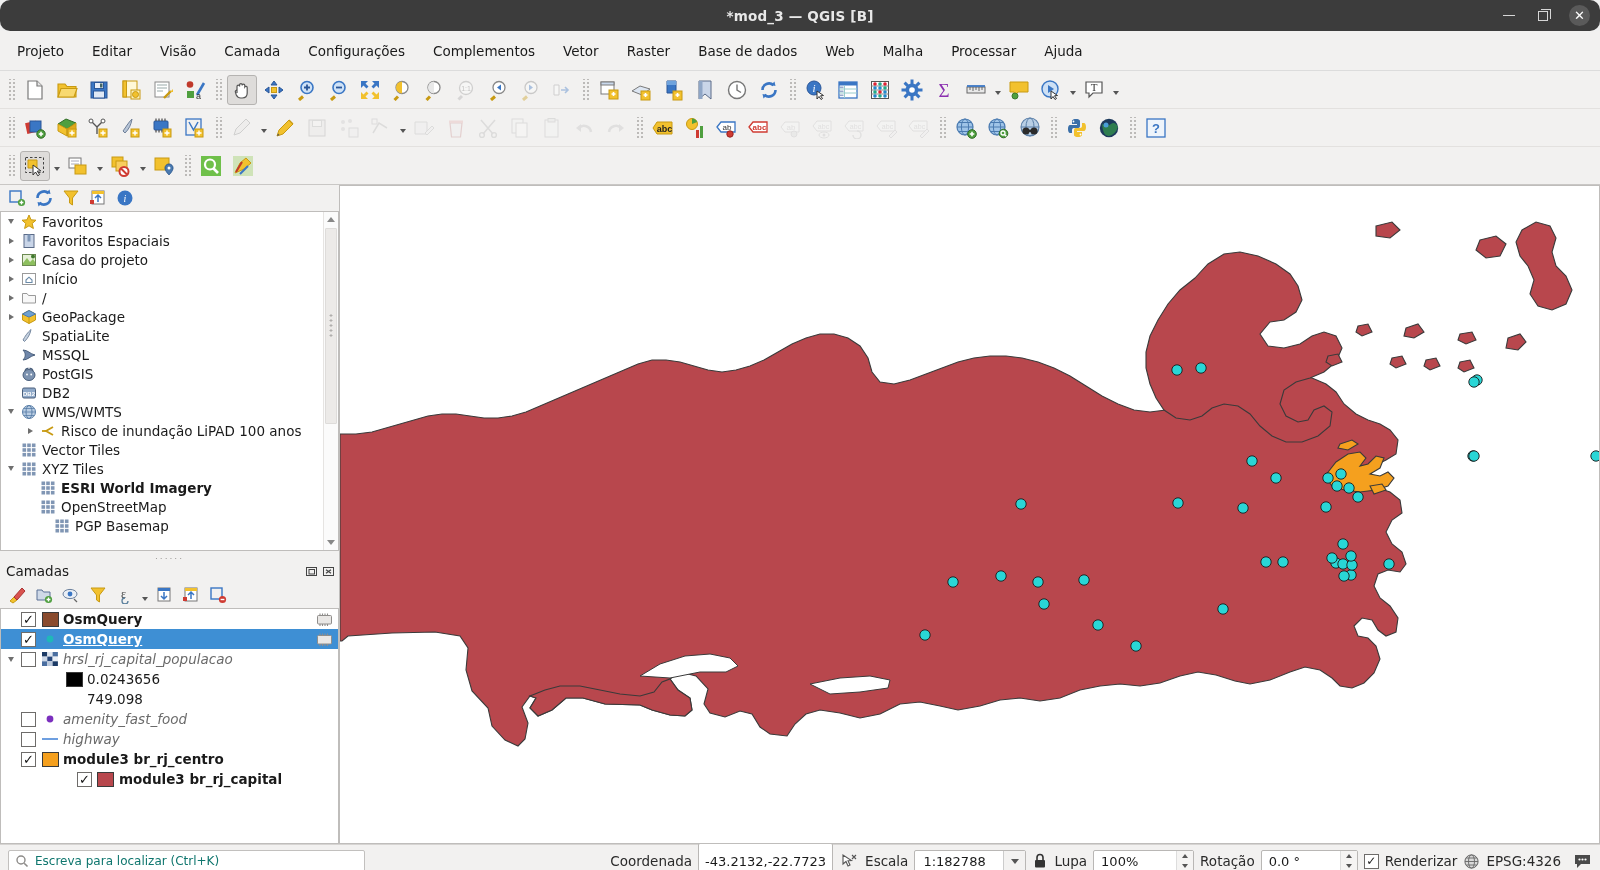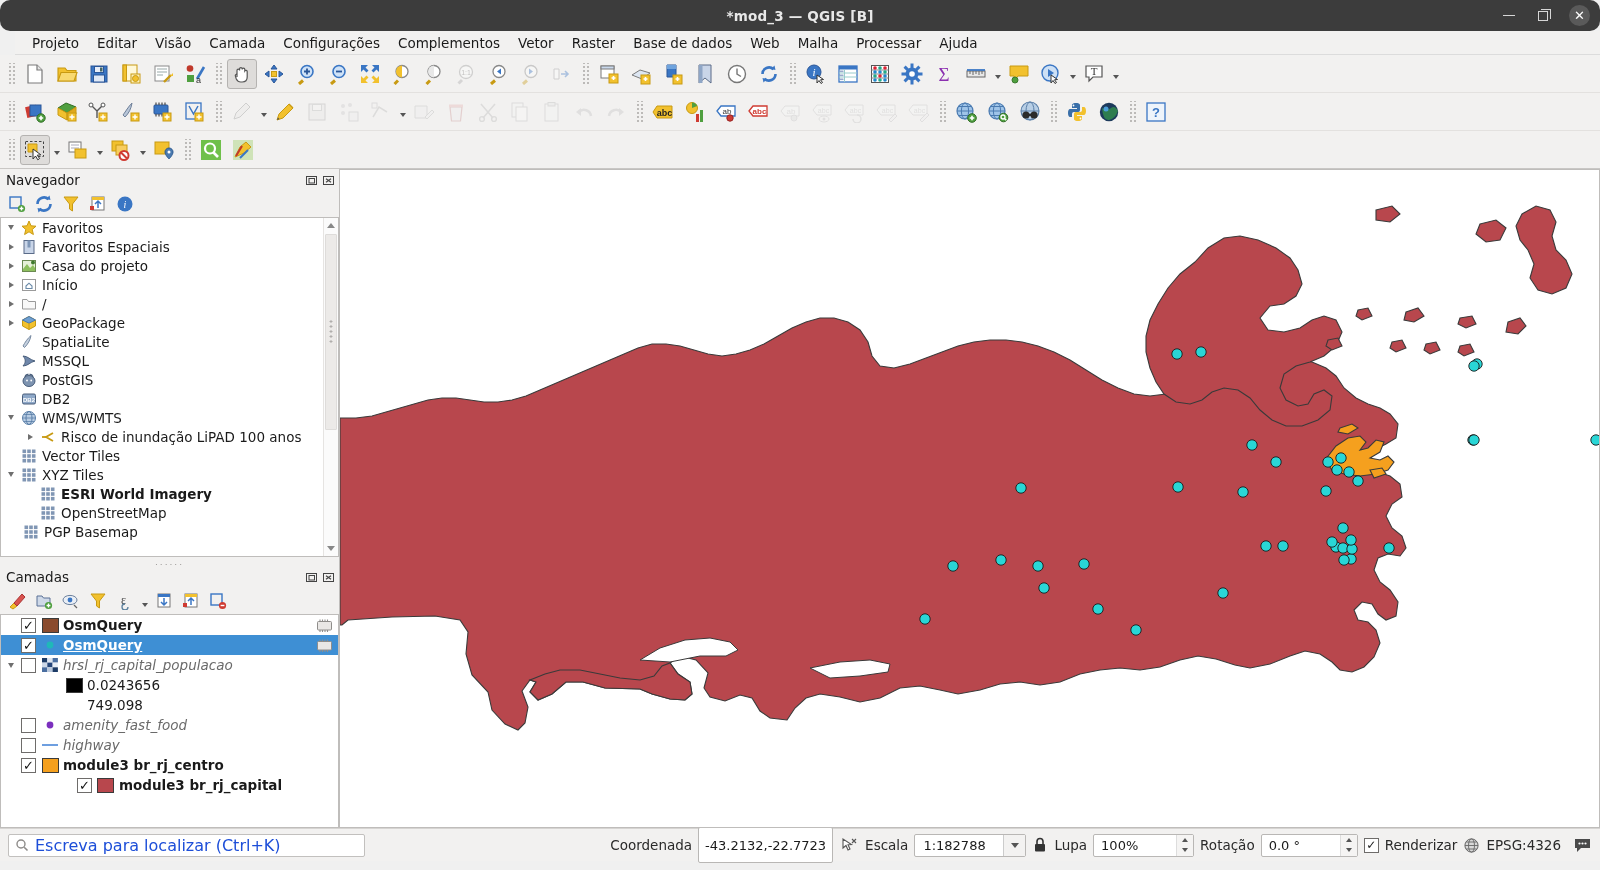--- a/index.html
+++ b/index.html
@@ -27,22 +27,22 @@
   .win-btn { width: 16px; height: 16px; display: flex; align-items: center;
     justify-content: center; color: #d6d6d6; font-size: 13px; cursor: pointer; }
   .win-close { background: #5a5a5a; border-radius: 50%; width: 21px; height: 21px; color:#fff; }
   .min-glyph { display:block; width: 12px; height: 1.5px; background:#d6d6d6; }
   .max-glyph { display:block; width: 10px; height: 10px; border: 1.5px solid #d6d6d6; position: relative; }
   .max-glyph:after { content:""; position:absolute; left:2px; top:-3px; width:9px; height:9px;
      border:1.5px solid #d6d6d6; border-bottom:none; border-left:none; }
 
   
   #menubar {
-    height: 24px; background: #f2f1f0; border-bottom: 1px solid #dcdcdc;
-    display: flex; align-items: center; padding-left: 8px; gap: 0px; margin-left: 15px;
+    height: 40px; background: #f2f1f0; border-bottom: 1px solid #dcdcdc;
+    display: flex; align-items: center; padding-left: 8px; gap: 10px;
   }
   .menu-item { padding: 3px 9px; font-size: 13.5px; cursor: default; white-space: nowrap; }
 
   
   .toolbar {
     height: 38px; background: #f2f1f0; display: flex; align-items: center;
     border-bottom: 1px solid #e3e1df; padding-left: 4px;
   }
   #toolbar3 { border-bottom: 1px solid #c9c7c5; }
   .tb-grip { width: 9px; height: 22px; margin: 0 3px; flex: 0 0 auto;
@@ -134,21 +134,21 @@
 
   
   #statusbar { height: 33px; background: #f2f1f0; border-top:1px solid #d6d4d2;
      display:flex; align-items:center; padding: 0 8px; gap: 6px; }
   .sb-label { font-size: 13.5px; color: #2a2a2a; white-space: nowrap; }
   .sb-field { height: 36px; border:1px solid #b9b7b5; background:#fff;
      display:flex; align-items:center; padding: 0 6px; font-size:13px;
      border-radius: 2px; }
   .locator { width: 357px; height: 23px; border:1px solid #c2c0be; background:#fff;
      display:flex; align-items:center; padding: 0 6px; gap:6px; border-radius:2px; }
-  .locator .ph { color:#1d4ed8; font-size: 16px; }
+  .locator .ph { color:#0f766e; font-size: 12px; }
   .sb-combo { display:flex; align-items:stretch; border:1px solid #b9b7b5;
      background:#fff; height:23px; border-radius:2px; }
   .sb-combo .val { display:flex; align-items:center; padding: 0 8px; font-size:13px; min-width: 88px;}
   .sb-combo .drop { width: 22px; border-left:1px solid #ccc; background:#f3f2f1;
      display:flex; align-items:center; justify-content:center; }
   .sb-combo .drop:after { content:""; border-left:4px solid transparent;
      border-right:4px solid transparent; border-top:5px solid #555; }
   .spin { display:flex; align-items:stretch; border:1px solid #b9b7b5; background:#fff;
      height:23px; border-radius:2px; }
   .spin .val { display:flex; align-items:center; padding:0 7px; font-size:13px; }
@@ -741,35 +741,20 @@
         <path d="M4 17 L10 7" stroke="#c0392b" stroke-width="2"></path>
         <path d="M8 19 L16 11" stroke="#3a76c4" stroke-width="2"></path>
       </svg>
     </div>
   </div>
 
 <div id="main">
 
   <div id="leftdock">
 
-    <div class="panel-title">
-      <span class="ptxt">Navegador</span>
-      <span class="pt-btn">
-        <svg width="13" height="13" viewBox="0 0 13 13">
-            <rect x="1.5" y="2.5" width="10" height="8" fill="none" stroke="#444"></rect>
-            <rect x="4" y="4.5" width="5.5" height="4.5" fill="none" stroke="#444"></rect>
-          </svg>
-      </span>
-      <span class="pt-btn">
-        <svg width="13" height="13" viewBox="0 0 13 13">
-            <rect x="1.5" y="2.5" width="10" height="8" fill="none" stroke="#444"></rect>
-            <path d="M4 4.8 L9 8.2 M9 4.8 L4 8.2" stroke="#444" stroke-width="1.2"></path>
-          </svg>
-      </span>
-    </div>
     <div class="panel-toolbar" id="nav-toolbar">
         <div class="pbtn">
           <svg width="18" height="18" viewBox="0 0 18 18">
             <rect x="2" y="2" width="11" height="11" fill="none" stroke="#3a76c4" stroke-width="1.4"></rect>
             <circle cx="13.5" cy="13.5" r="3.6" fill="#4f9f3f"></circle>
             <path d="M13.5 11.6 v3.8 M11.6 13.5 h3.8" stroke="#fff" stroke-width="1.3"></path>
           </svg>
         </div>
         <div class="pbtn">
           <svg width="22" height="22" viewBox="0 0 22 22">
@@ -990,21 +975,21 @@
                   <rect x="6.2" y="6.2" width="3.6" height="3.6"></rect>
                   <rect x="10.9" y="6.2" width="3.6" height="3.6"></rect>
                   <rect x="1.5" y="10.9" width="3.6" height="3.6"></rect>
                   <rect x="6.2" y="10.9" width="3.6" height="3.6"></rect>
                   <rect x="10.9" y="10.9" width="3.6" height="3.6"></rect>
                 </g>
               </svg>
             </span>
             <span class="tlabel">OpenStreetMap</span>
           </div>
-          <div class="row" style="padding-left: 4px;">
+          <div class="row" style="padding-left: 35px;">
             <span class="twisty"></span>
             <span class="ticon">
               <svg width="16" height="16" viewBox="0 0 16 16">
                 <g fill="#8096b4">
                   <rect x="1.5" y="1.5" width="3.6" height="3.6"></rect>
                   <rect x="6.2" y="1.5" width="3.6" height="3.6"></rect>
                   <rect x="10.9" y="1.5" width="3.6" height="3.6"></rect>
                   <rect x="1.5" y="6.2" width="3.6" height="3.6"></rect>
                   <rect x="6.2" y="6.2" width="3.6" height="3.6"></rect>
                   <rect x="10.9" y="6.2" width="3.6" height="3.6"></rect>

